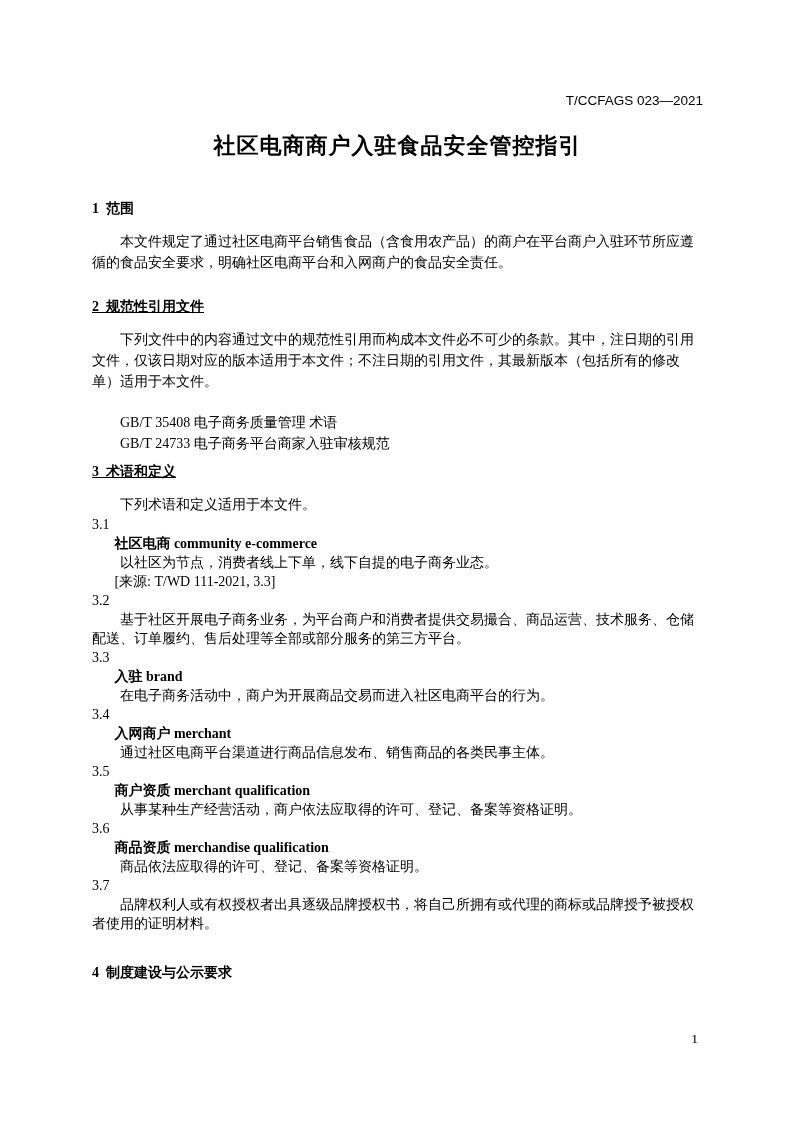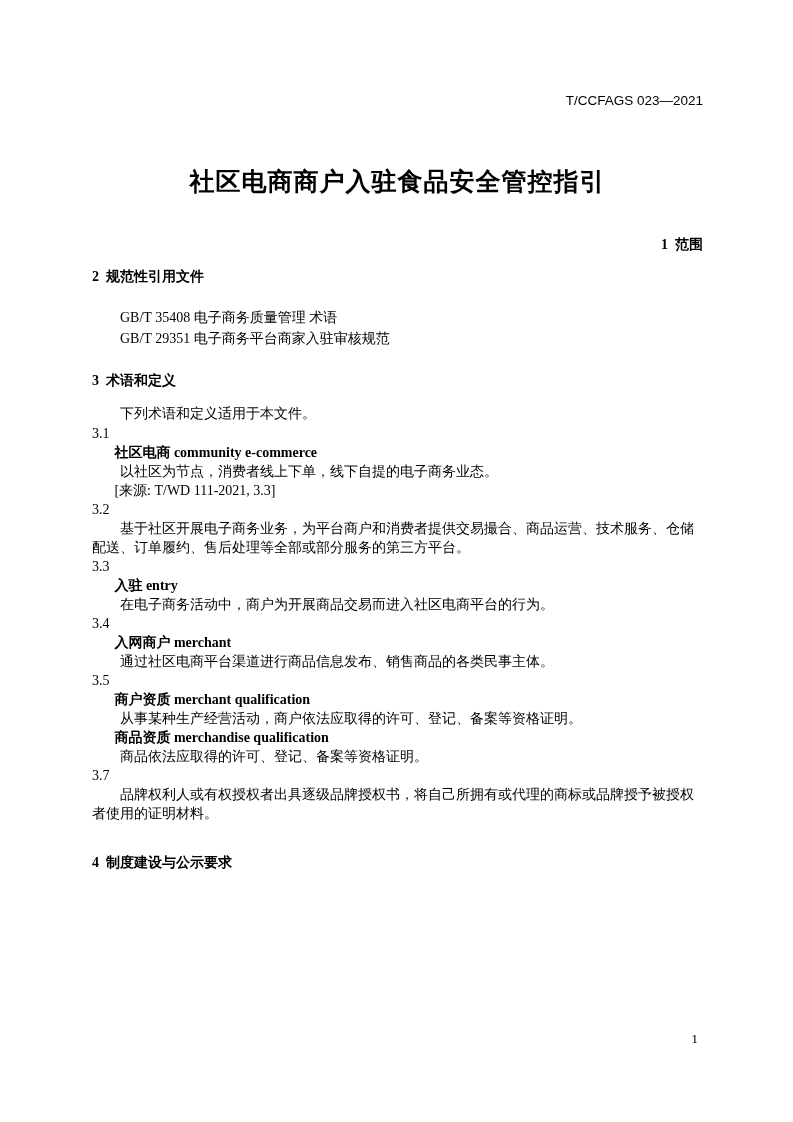--- a/index.html
+++ b/index.html
@@ -17,37 +17,37 @@
     overflow: hidden;
     font-size: 14px;
     line-height: 21px;
   }
   .doc-number {
     text-align: right;
     font-size: 13.5px;
     font-family: "Liberation Sans", "DejaVu Sans", sans-serif;
   }
   .doc-title {
-    margin-top: 56px;
+    margin-top: 20px;
     text-align: center;
-    font-size: 25px;
+    font-size: 22px;
     font-weight: bold;
     letter-spacing: 1px;
     line-height: 30px;
   }
   .section-heading {
     font-size: 14px;
     font-weight: bold;
     white-space: pre-wrap;
     line-height: 20px;
     margin-bottom: 12px;
   }
-  .sh-1 { margin-top: 38px; text-align: right; }
-  .sh-2 { margin-top: 12px; }
-  .sh-3 { margin-top: 22px; }
+  .sh-1 { margin-top: 38px; }
+  .sh-2 { margin-top: 24px; text-decoration: underline; }
+  .sh-3 { margin-top: 8px; text-decoration: underline; }
   .sh-4 { margin-top: 30px; }
   .para {
     text-indent: 2em;
     line-height: 21px;
   }
   .ref-line {
     padding-left: 2em;
     line-height: 21px;
   }
   .refs { margin-top: 20px; }
@@ -76,25 +76,27 @@
 </head>
 <body>
 
 <div class="page">
 
   <div class="doc-number">T/CCFAGS 023—2021</div>
 
   <h1 class="doc-title">社区电商商户入驻食品安全管控指引</h1>
 
   <h2 class="section-heading sh-1">1  范围</h2>
+  <p class="para">本文件规定了通过社区电商平台销售食品（含食用农产品）的商户在平台商户入驻环节所应遵循的食品安全要求，明确社区电商平台和入网商户的食品安全责任。</p>
 
   <h2 class="section-heading sh-2">2  规范性引用文件</h2>
+  <p class="para">下列文件中的内容通过文中的规范性引用而构成本文件必不可少的条款。其中，注日期的引用文件，仅该日期对应的版本适用于本文件；不注日期的引用文件，其最新版本（包括所有的修改单）适用于本文件。</p>
   <div class="refs">
     <p class="ref-line">GB/T 35408 电子商务质量管理 术语</p>
-    <p class="ref-line">GB/T 29351 电子商务平台商家入驻审核规范</p>
+    <p class="ref-line">GB/T 24733 电子商务平台商家入驻审核规范</p>
   </div>
 
   <h2 class="section-heading sh-3">3  术语和定义</h2>
   <p class="para">下列术语和定义适用于本文件。</p>
 
   <div class="terms">
 
     <div class="term">
       <div class="term-number">3.1</div>
       <div class="term-title">社区电商 community e-commerce</div>
@@ -102,37 +104,38 @@
       <div class="term-source">[来源: T/WD 111-2021, 3.3]</div>
     </div>
 
     <div class="term">
       <div class="term-number">3.2</div>
       <p class="term-def">基于社区开展电子商务业务，为平台商户和消费者提供交易撮合、商品运营、技术服务、仓储配送、订单履约、售后处理等全部或部分服务的第三方平台。</p>
     </div>
 
     <div class="term">
       <div class="term-number">3.3</div>
-      <div class="term-title">入驻 entry</div>
+      <div class="term-title">入驻 brand</div>
       <p class="term-def">在电子商务活动中，商户为开展商品交易而进入社区电商平台的行为。</p>
     </div>
 
     <div class="term">
       <div class="term-number">3.4</div>
       <div class="term-title">入网商户 merchant</div>
       <p class="term-def">通过社区电商平台渠道进行商品信息发布、销售商品的各类民事主体。</p>
     </div>
 
     <div class="term">
       <div class="term-number">3.5</div>
       <div class="term-title">商户资质 merchant qualification</div>
       <p class="term-def">从事某种生产经营活动，商户依法应取得的许可、登记、备案等资格证明。</p>
     </div>
 
     <div class="term">
+      <div class="term-number">3.6</div>
       <div class="term-title">商品资质 merchandise qualification</div>
       <p class="term-def">商品依法应取得的许可、登记、备案等资格证明。</p>
     </div>
 
     <div class="term">
       <div class="term-number">3.7</div>
       <p class="term-def">品牌权利人或有权授权者出具逐级品牌授权书，将自己所拥有或代理的商标或品牌授予被授权者使用的证明材料。</p>
     </div>
 
   </div>

